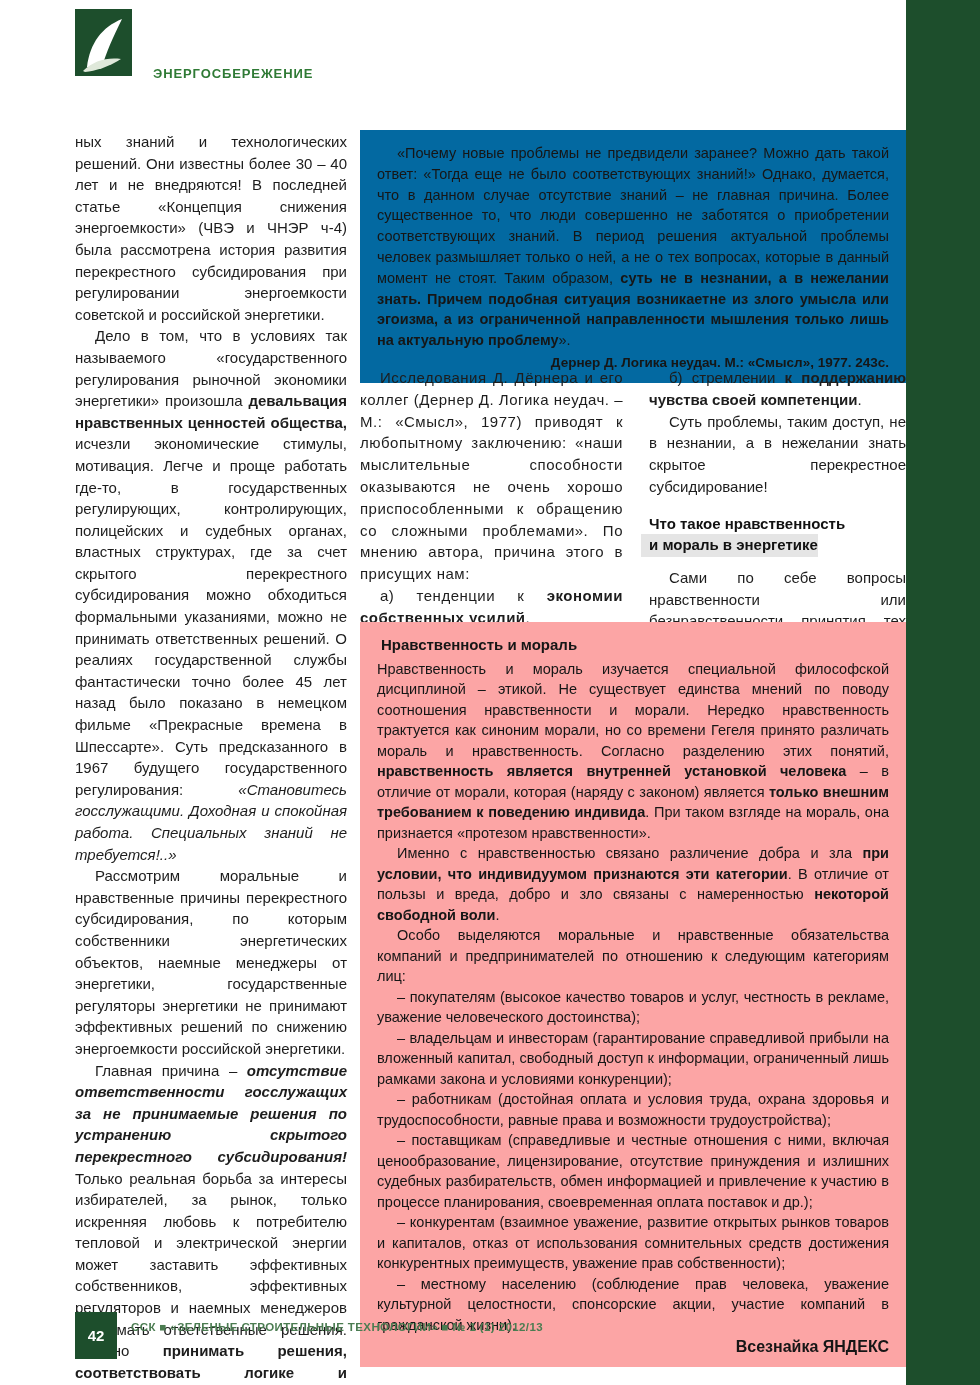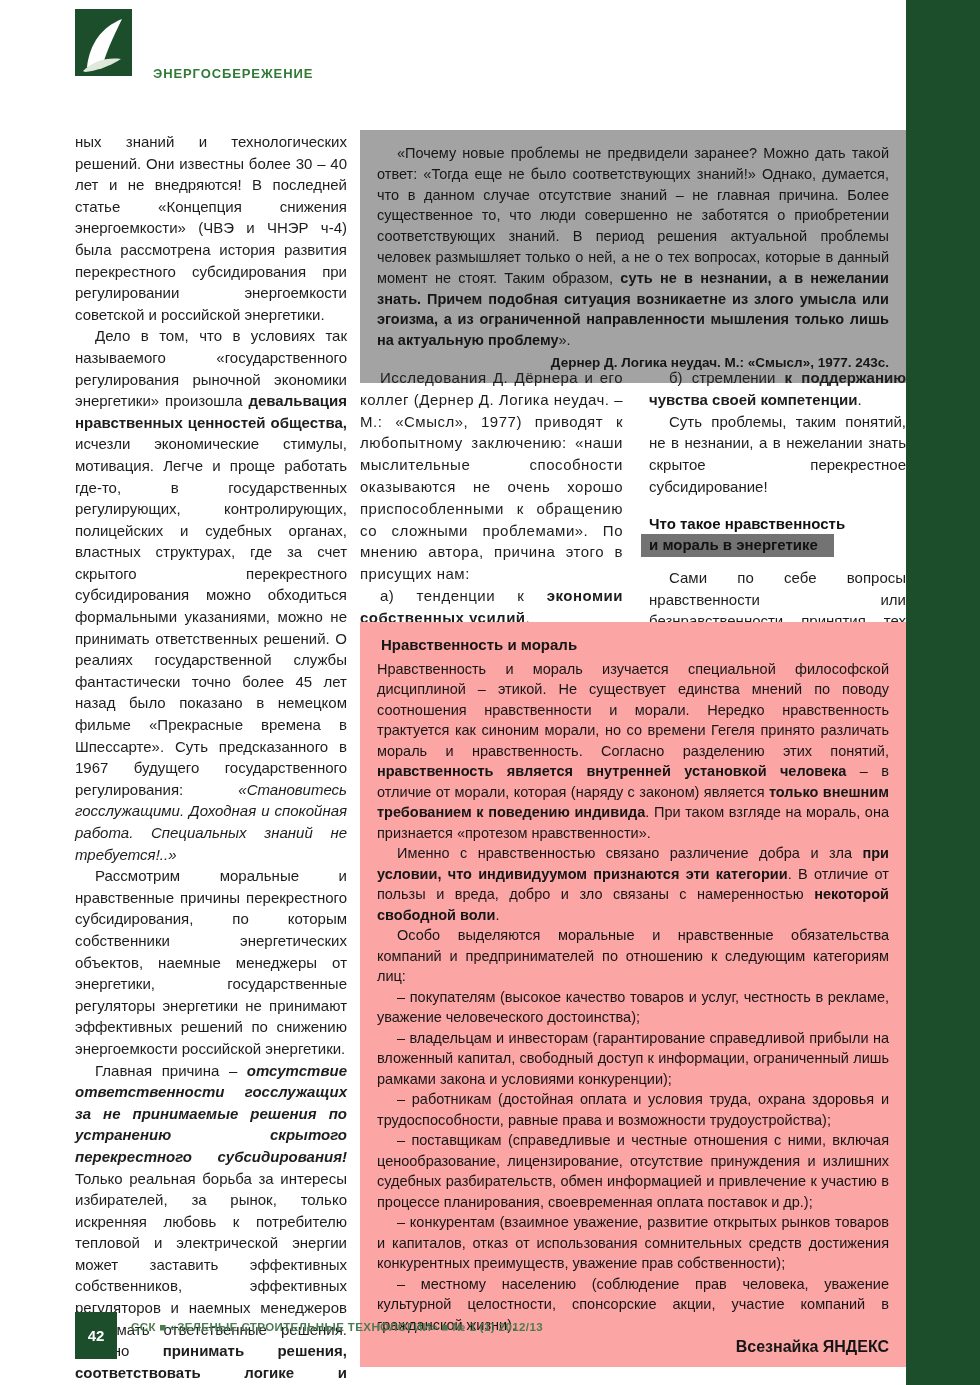--- a/index.html
+++ b/index.html
@@ -6,28 +6,28 @@
   html,body { background:#ffffff; }
   body { font-family:"Liberation Sans", sans-serif; }
   .page { position:relative; width:980px; height:1385px; background:#ffffff; overflow:hidden; }
 
   .side-strip { position:absolute; left:906px; top:0; width:74px; height:1385px; background:#1d4e2c; }
 
   .logo { position:absolute; left:75px; top:9px; width:57px; height:67px; }
   .section-label { position:absolute; left:153px; top:66px; font-size:13px; font-weight:bold; color:#2f7a35; letter-spacing:0.9px; }
 
   .col-left { position:absolute; left:75px; top:131px; width:272px; font-size:15px; line-height:21.6px; color:#1d1d1d; }
-  .quote-box { position:absolute; left:360px; top:130px; width:546px; background:#a3a3a3; padding:13px 17px 9px 17px; font-size:14.5px; line-height:20.8px; color:#161616; }
+  .quote-box { position:absolute; left:360px; top:130px; width:546px; background:#0369a1; padding:13px 17px 9px 17px; font-size:14.5px; line-height:20.8px; color:#161616; }
   .quote-attr { text-align:right; font-weight:bold; margin-top:2px; font-size:13.5px; }
 
   .col-mid { position:absolute; left:360px; top:367px; width:263px; font-size:15px; line-height:21.8px; color:#1d1d1d; letter-spacing:0.5px; }
   .col-right { position:absolute; left:649px; top:367px; width:257px; font-size:15px; line-height:21.8px; color:#1d1d1d; }
 
   .subheading { margin:16px 0 10px 0; font-size:15px; font-weight:bold; line-height:20px; color:#121212; }
-  .subheading .hl { background:#737373; display:inline-block; padding:1px 16px 2px 8px; margin-left:-8px; }
+  .subheading .hl { background:#e5e5e5; display:inline-block; padding:1px 0 2px 8px; margin-left:-8px; }
 
   .ethics-box { position:absolute; left:360px; top:622px; width:546px; min-height:632px; background:#fca5a5; padding:13px 17px 9px 17px; font-size:14.5px; line-height:20.5px; color:#161616; }
   .ethics-title { font-weight:bold; font-size:15px; margin:0 0 3px 4px; }
   .ethics-attr { text-align:right; font-weight:bold; font-size:16px; margin-top:2px; }
 
   .page-num { position:absolute; left:75px; top:1312px; width:42px; height:47px; background:#1d4e2c; color:#ffffff; font-weight:bold; font-size:15px; display:flex; align-items:center; justify-content:center; }
   .footer-text { position:absolute; left:131px; top:1321px; font-size:11.5px; font-weight:bold; color:#4b7c51; letter-spacing:0.4px; }
 
   .rp { text-align:justify; }
   .rp.ind { text-indent:20px; }
@@ -66,21 +66,21 @@
   </div>
 
   <div class="col-mid">
       <p class="rp ind"><span>Исследования Д. Дёрнера и его коллег (Дернер Д. Логика неудач. – М.: «Смысл», 1977) приводят к любопытному заключению: «наши мыслительные способности оказываются не очень хорошо приспособленными к обращению со сложными проблемами». По мнению автора, причина этого в присущих нам:</span></p>
       <p class="rp ind"><span>а) тенденции к </span><span class="b">экономии собственных усилий</span><span>,</span></p>
     </div>
 
   <div class="col-right">
     <div>
         <p class="rp ind"><span>б) стремлении </span><span class="b">к поддержанию чувства своей компетенции</span><span>.</span></p>
-        <p class="rp ind"><span>Суть проблемы, таким понятий, не в незнании, а в нежелании знать скрытое перекрестное субсидирование!</span></p>
+        <p class="rp ind"><span>Суть проблемы, таким доступ, не в незнании, а в нежелании знать скрытое перекрестное субсидирование!</span></p>
       </div>
     <h3 class="subheading">
       <span>Что такое нравственность</span><br>
       <span class="hl">и мораль в энергетике</span>
     </h3>
     <div>
         <p class="rp ind"><span>Сами по себе вопросы нравственности или безнравственности принятия тех или иных законодательных,</span></p>
       </div>
   </div>
 

